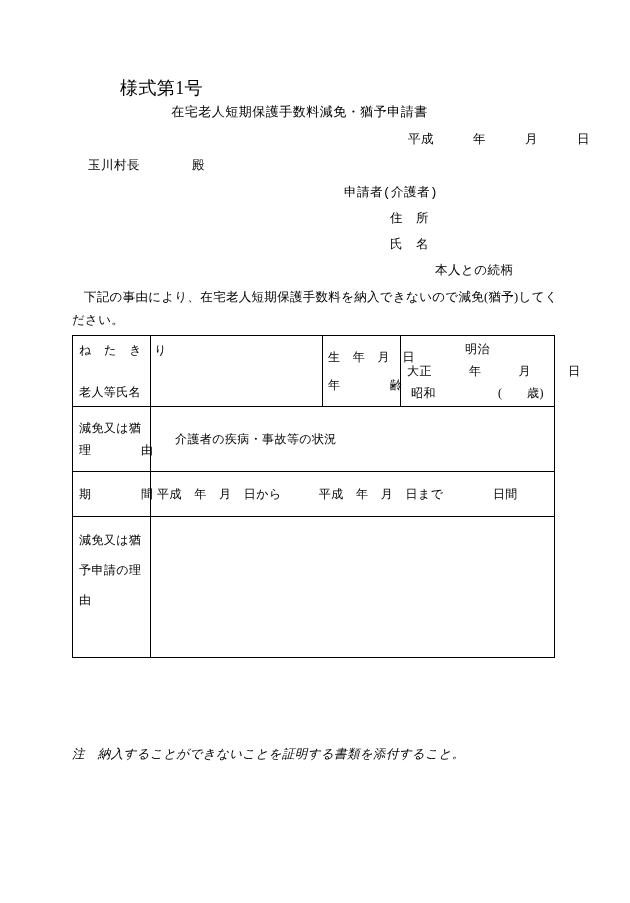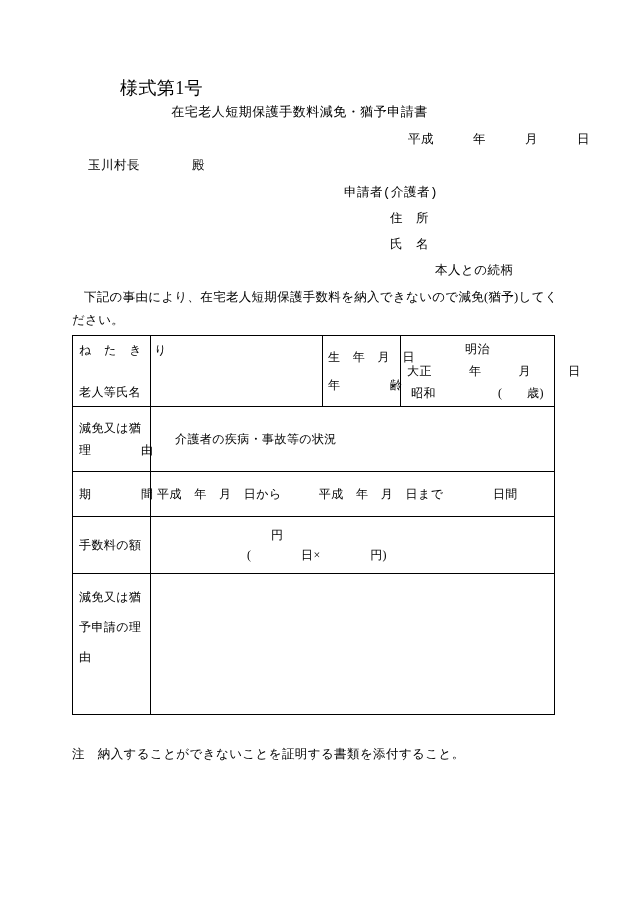--- a/index.html
+++ b/index.html
@@ -132,20 +132,21 @@
   .row-last .lbl { vertical-align: top; }
   .row-last .lbl span { display: block; white-space: pre; padding: 8px 6px 0 6px; line-height: 30px; }
 
   .note {
     position: absolute;
     left: 72px;
     top: 746px;
     font-size: 12.5px;
     white-space: pre;
     letter-spacing: 0.4px;
+    font-style: italic;
   }
 </style>
 </head>
 <body>
 
 <div class="page">
 
   <div class="form-no">様式第1号</div>
 
   <div class="doc-title">在宅老人短期保護手数料減免・猶予申請書</div>
@@ -200,29 +201,20 @@
         <td colspan="3" class="cell-pad v">介護者の疾病・事故等の状況</td>
       </tr>
 
       <tr class="row-period">
         <td>
           <span class="lbl-spread">期　　　　間</span>
         </td>
         <td colspan="3" class="cell-pad v">平成　年　月　日から　　　平成　年　月　日まで　　　　日間</td>
       </tr>
 
-      <tr class="row-fee">
-        <td>
-          <span class="lbl-spread">手数料の額</span>
-        </td>
-        <td colspan="3" class="v">
-          <span class="fee-1">円</span>
-          <span class="fee-2">(　　　　日×　　　　円)</span>
-        </td>
-      </tr>
 
       <tr class="row-last">
         <td class="lbl">
           <span>減免又は猶
 予申請の理
 由</span>
         </td>
         <td colspan="3" class="cell-pad"></td>
       </tr>
     </tbody>

